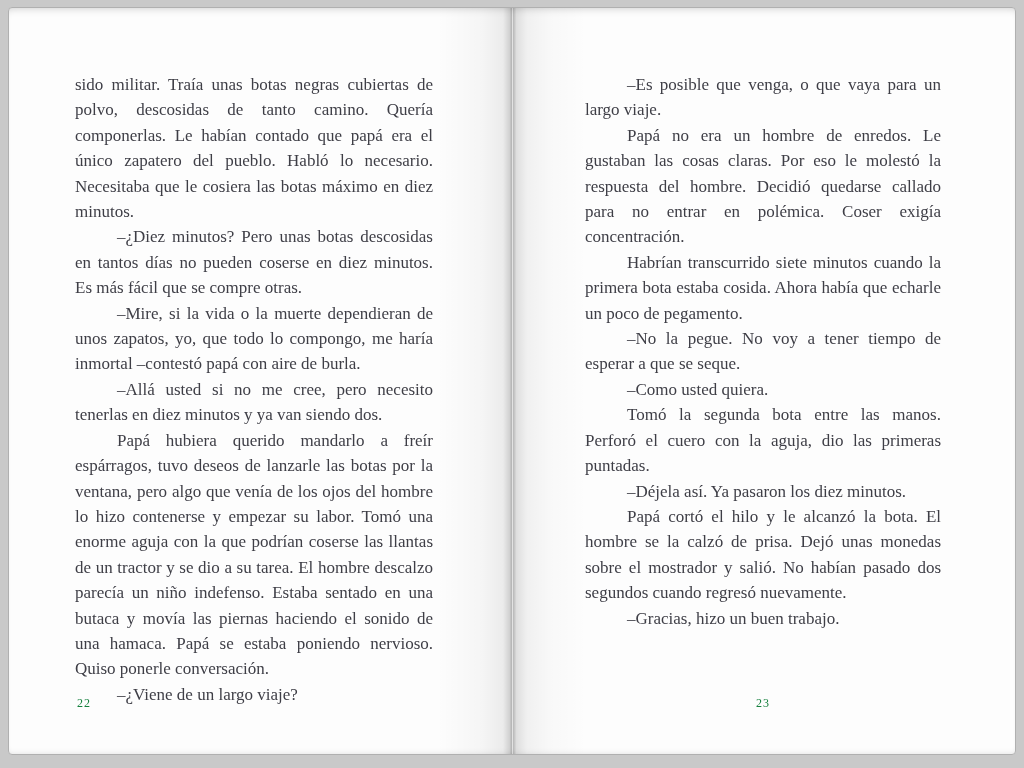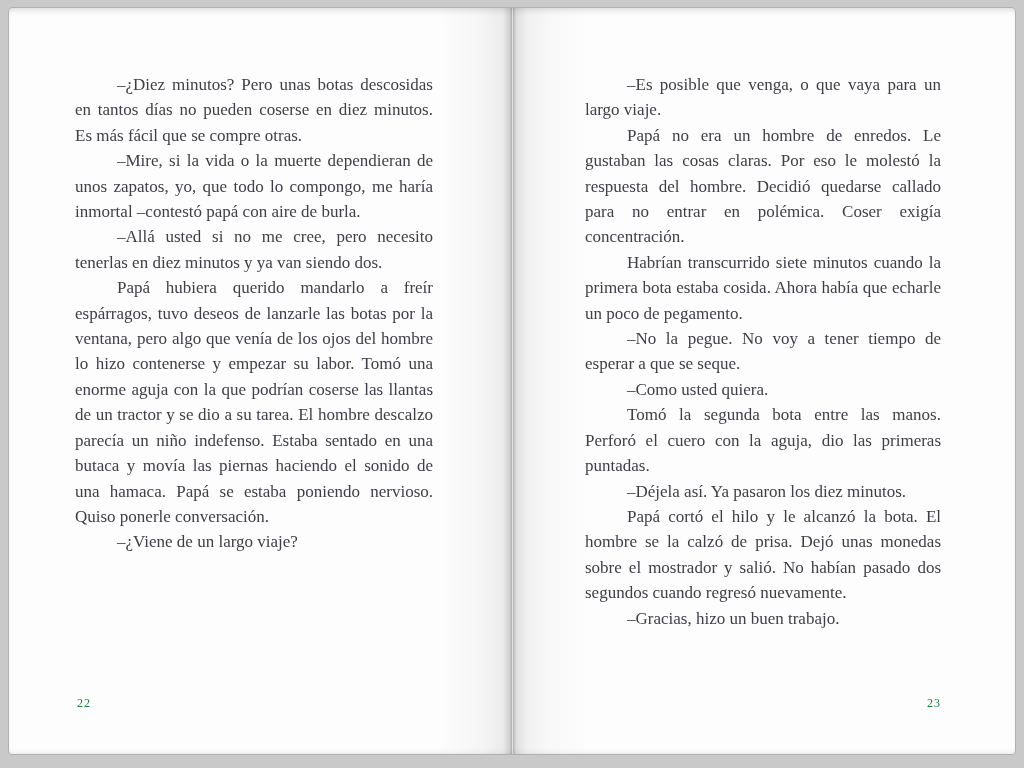--- a/index.html
+++ b/index.html
@@ -59,28 +59,29 @@
   .para { margin: 0; }
   .para.indent { text-indent: 42px; }
   .folio {
     position: absolute;
     top: 688px;
     font-size: 12px;
     letter-spacing: 1px;
     color: #15803d;
   }
   .folio-left  { left: 68px;  width: 356px; text-align: left; }
-  .folio-right { left: 576px; width: 356px; text-align: right; }
+  .folio-right { left: 576px; width: 356px; text-align: center; }
 </style>
 </head>
 <body>
 
 <div class="spread">
 
   <div class="textblock textblock-left">
+      <p class="para">sido militar. Traía unas botas negras cubiertas de polvo, descosidas de tanto camino. Quería componerlas. Le habían contado que papá era el único zapatero del pueblo. Habló lo necesario. Necesitaba que le cosiera las botas máximo en diez minutos.</p>
       <p class="para indent">–¿Diez minutos? Pero unas botas descosidas en tantos días no pueden coserse en diez minutos. Es más fácil que se compre otras.</p>
       <p class="para indent">–Mire, si la vida o la muerte dependieran de unos zapatos, yo, que todo lo compongo, me haría inmortal –contestó papá con aire de burla.</p>
       <p class="para indent">–Allá usted si no me cree, pero necesito tenerlas en diez minutos y ya van siendo dos.</p>
       <p class="para indent">Papá hubiera querido mandarlo a freír espárragos, tuvo deseos de lanzarle las botas por la ventana, pero algo que venía de los ojos del hombre lo hizo contenerse y empezar su labor. Tomó una enorme aguja con la que podrían coserse las llantas de un tractor y se dio a su tarea. El hombre descalzo parecía un niño indefenso. Estaba sentado en una butaca y movía las piernas haciendo el sonido de una hamaca. Papá se estaba poniendo nervioso. Quiso ponerle conversación.</p>
       <p class="para indent">–¿Viene de un largo viaje?</p>
     </div>
 
   <div class="textblock textblock-right">
       <p class="para indent">–Es posible que venga, o que vaya para un largo viaje.</p>
       <p class="para indent">Papá no era un hombre de enredos. Le gustaban las cosas claras. Por eso le molestó la respuesta del hombre. Decidió quedarse callado para no entrar en polémica. Coser exigía concentración.</p>

